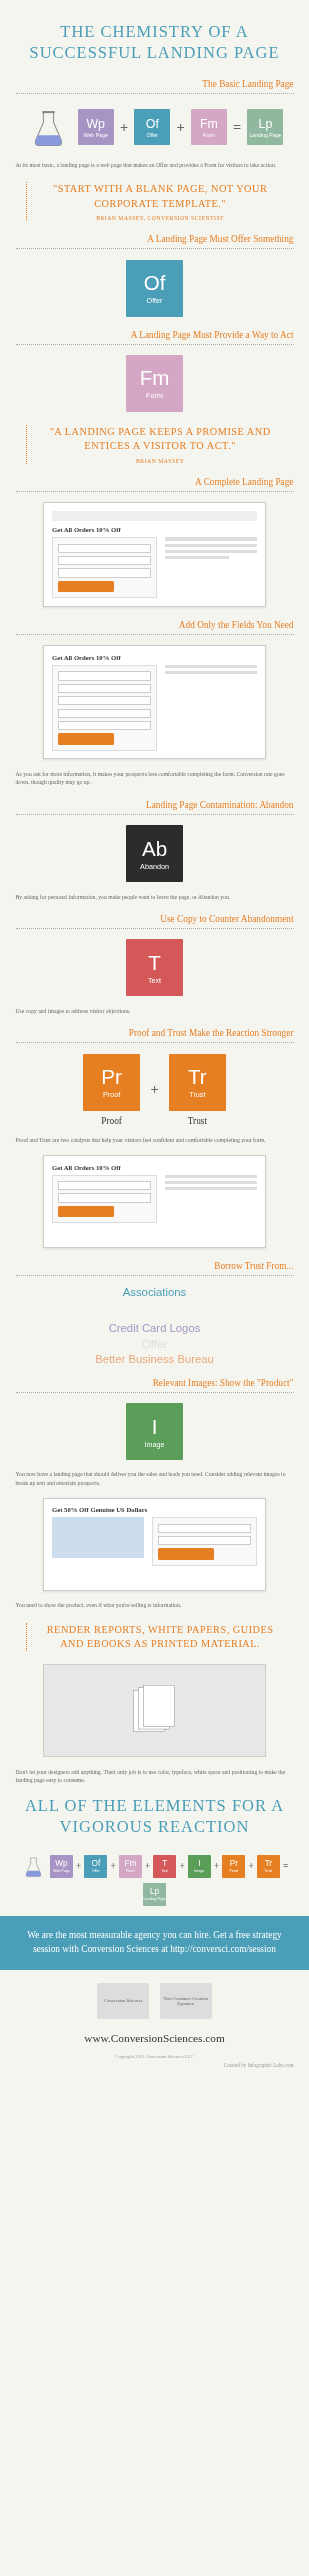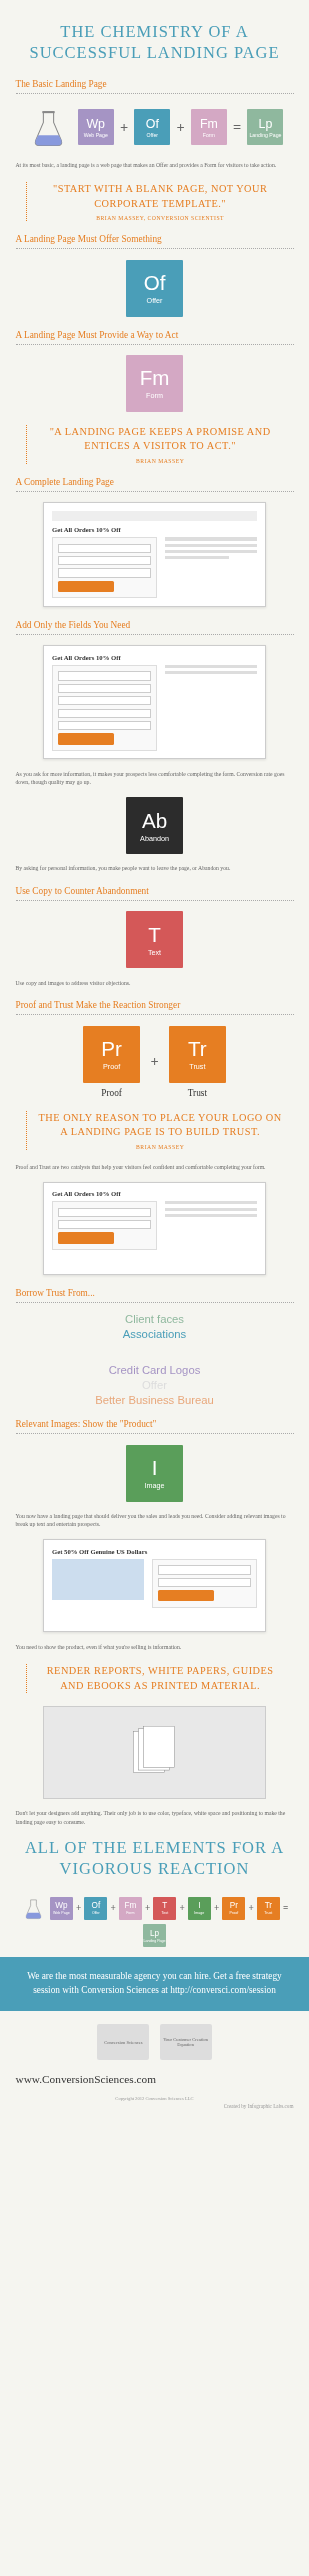--- a/index.html
+++ b/index.html
@@ -18,21 +18,21 @@
   color: #4a9eb8;
   text-align: center;
   font-weight: normal;
   letter-spacing: 1px;
   margin: 10.3px 0 15.5px;
   line-height: 1.3;
 }
 .section-title {
   font-size: 9.3px;
   color: #e67e22;
-  text-align: left;
+  text-align: right;
   margin: 13px 0 7.7px;
   border-bottom: 0.5px dotted #aaa;
   padding-bottom: 4.1px;
   font-weight: normal;
 }
 .formula-row {
   display: flex;
   justify-content: center;
   align-items: center;
   gap: 6.2px;
@@ -210,21 +210,21 @@
   background: #ddd;
   border-radius: 2.1px;
   display: flex;
   align-items: center;
   justify-content: center;
   font-size: 4.6px;
   color: #666;
   text-align: center;
 }
 .footer-url {
-  text-align: left;
+  text-align: center;
   font-size: 11.3px;
   color: #333;
   margin: 7.7px 0;
 }
 .footer-copy {
   text-align: center;
   font-size: 4.6px;
   color: #999;
   margin-top: 10.3px;
 }
@@ -331,20 +331,21 @@
           <div class="mock-btn"></div>
         </div>
     <div class="mock-content">
           <div class="mock-line"></div>
           <div class="mock-line"></div>
         </div>
   </div>
 </div>
 <p class="body-text">As you ask for more information, it makes your prospects less comfortable completing the form. Conversion rate goes down, though quality may go up.</p>
 
+<h2 class="section-title">Landing Page Contamination: Abandon</h2>
 <div class="element-showcase">
   <div class="element-tile large" style="background:#2c2c2c">
     <div class="element-symbol large">Ab</div>
     <div class="element-name large">Abandon</div>
   </div>
 </div>
 <p class="body-text">By asking for personal information, you make people want to leave the page, or Abandon you.</p>
 
 <h2 class="section-title">Use Copy to Counter Abandonment</h2>
 <div class="element-showcase">
@@ -366,44 +367,39 @@
   </div>
   <span class="op">+</span>
   <div class="proof-trust-col">
     <div class="element-tile large" style="background:#e67e22">
       <div class="element-symbol large">Tr</div>
       <div class="element-name large">Trust</div>
     </div>
     <div class="proof-trust-label">Trust</div>
   </div>
 </div>
-<div class="quote-block">
-  <div class="quote-text">THE ONLY REASON TO PLACE YOUR LOGO ON A LANDING PAGE IS TO BUILD TRUST.</div>
-  <div class="quote-attrib">BRIAN MASSEY</div>
-</div>
 <p class="body-text">Proof and Trust are two catalysts that help your visitors feel confident and comfortable completing your form.</p>
 <div class="screenshot-mock">
   <div class="mock-title-text">Get All Orders 10% Off</div>
   <div class="mock-body">
     <div class="mock-form">
           <div class="mock-input"></div>
           <div class="mock-input"></div>
           <div class="mock-btn"></div>
         </div>
     <div class="mock-content">
           <div class="mock-line"></div>
           <div class="mock-line"></div>
           <div class="mock-line"></div>
         </div>
   </div>
 </div>
 
 <h2 class="section-title">Borrow Trust From...</h2>
 <div class="borrow-list" id="borrow-list">
-      <div class="borrow-item" style="color: rgb(143, 184, 158);">Client faces</div>
       <div class="borrow-item" style="color: rgb(74, 158, 184);">Associations</div>
       <div class="borrow-item" style="color: rgb(165, 148, 196); margin-top: 24px;">Credit Card Logos</div>
       <div class="borrow-item" style="color: rgb(221, 221, 221);">Offer</div>
       <div class="borrow-item" style="color: rgb(232, 168, 124); text-align: center;">Better Business Bureau</div>
     </div>
 
 <h2 class="section-title">Relevant Images: Show the "Product"</h2>
 <div class="element-showcase">
   <div class="element-tile large" style="background:#5a9e5a">
     <div class="element-symbol large">I</div>

